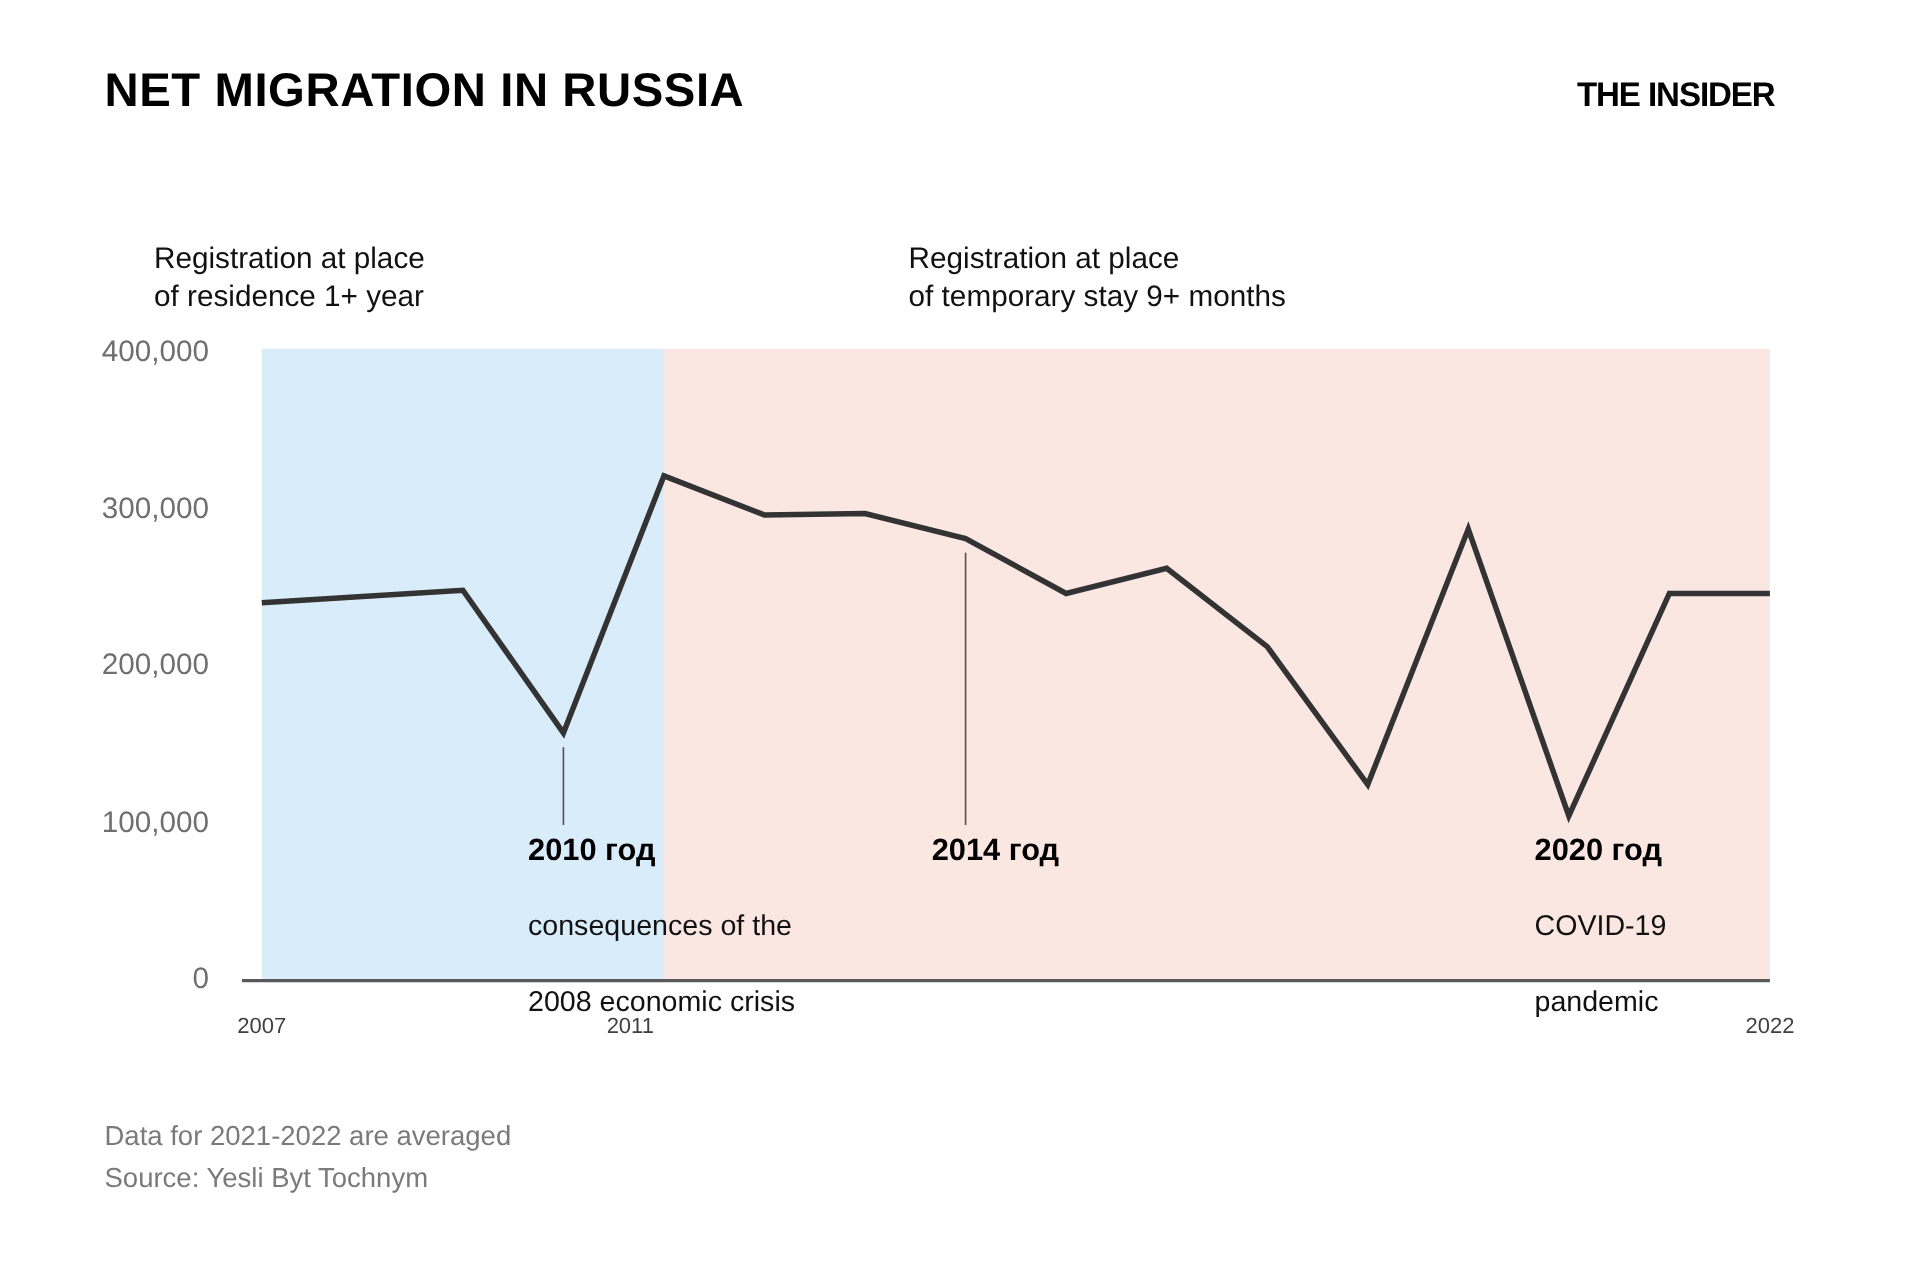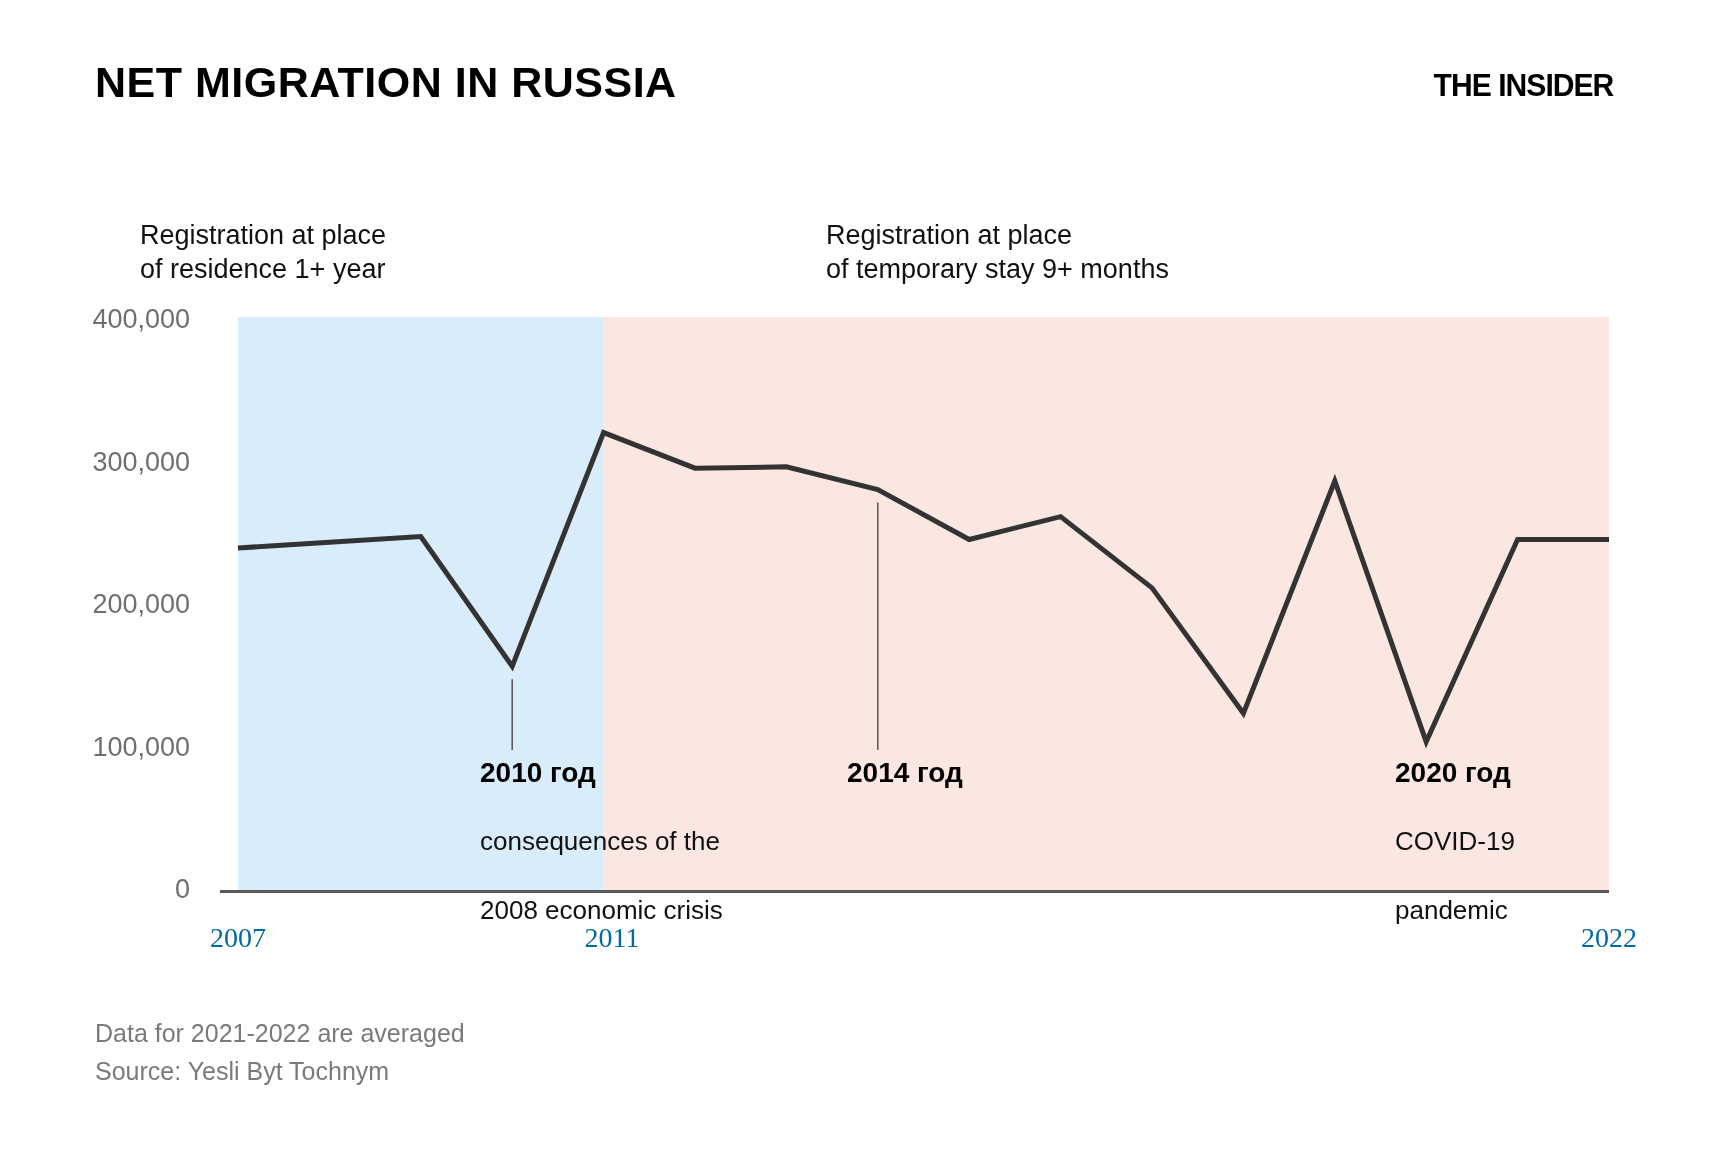--- a/index.html
+++ b/index.html
@@ -51,24 +51,23 @@
     text-align: right;
     font-size: 27px;
     color: #6f6f6f;
     white-space: nowrap;
   }
   .x-tick {
     position: absolute;
     width: 160px;
     top: 922px;
     text-align: center;
-    font-size: 28px;
-    color: #0369a1;
+    font-size: 20px;
+    color: #404040;
     white-space: nowrap;
-    font-family: Liberation Serif, serif;
   }
   .annotation {
     position: absolute;
     top: 757px;
     white-space: nowrap;
   }
   #annotation-2010 { left: 480px; }
   #annotation-2014 { left: 847px; }
   #annotation-2020 { left: 1395px; }
   .annotation .ann-year {
@@ -121,21 +120,21 @@
 
   <div id="y-axis">
       <div class="y-tick" style="top: 304px;">400,000</div>
       <div class="y-tick" style="top: 446.5px;">300,000</div>
       <div class="y-tick" style="top: 589px;">200,000</div>
       <div class="y-tick" style="top: 731.5px;">100,000</div>
       <div class="y-tick" style="top: 874px;">0</div>
     </div>
   <div id="x-axis">
       <div class="x-tick" style="left: 158px;">2007</div>
-      <div class="x-tick" style="left: 532px;">2011</div>
+      <div class="x-tick" style="left: 493px;">2011</div>
       <div class="x-tick" style="left: 1529px;">2022</div>
     </div>
 
   <div class="annotation" id="annotation-2010">
     <div class="ann-year">2010 год</div>
     <div class="ann-line">consequences of the</div>
     <div class="ann-line">2008 economic crisis</div>
   </div>
   <div class="annotation" id="annotation-2014">
     <div class="ann-year">2014 год</div>

